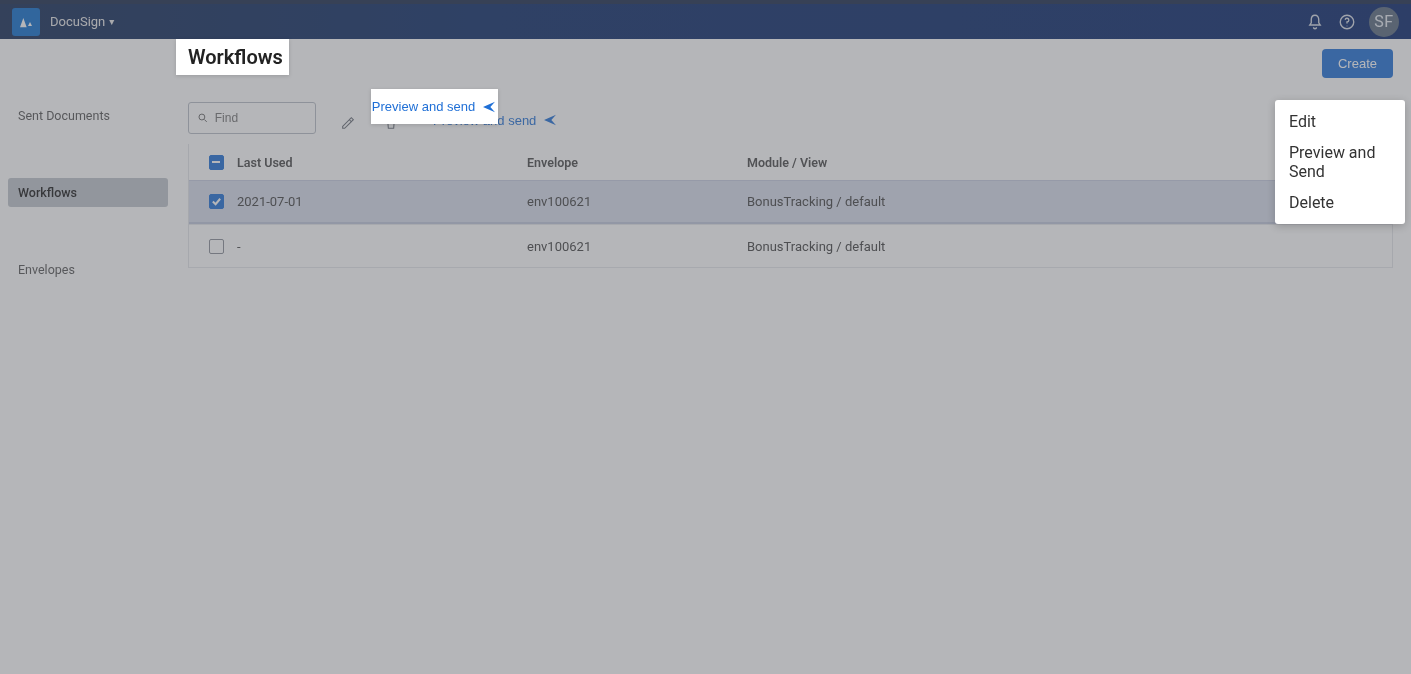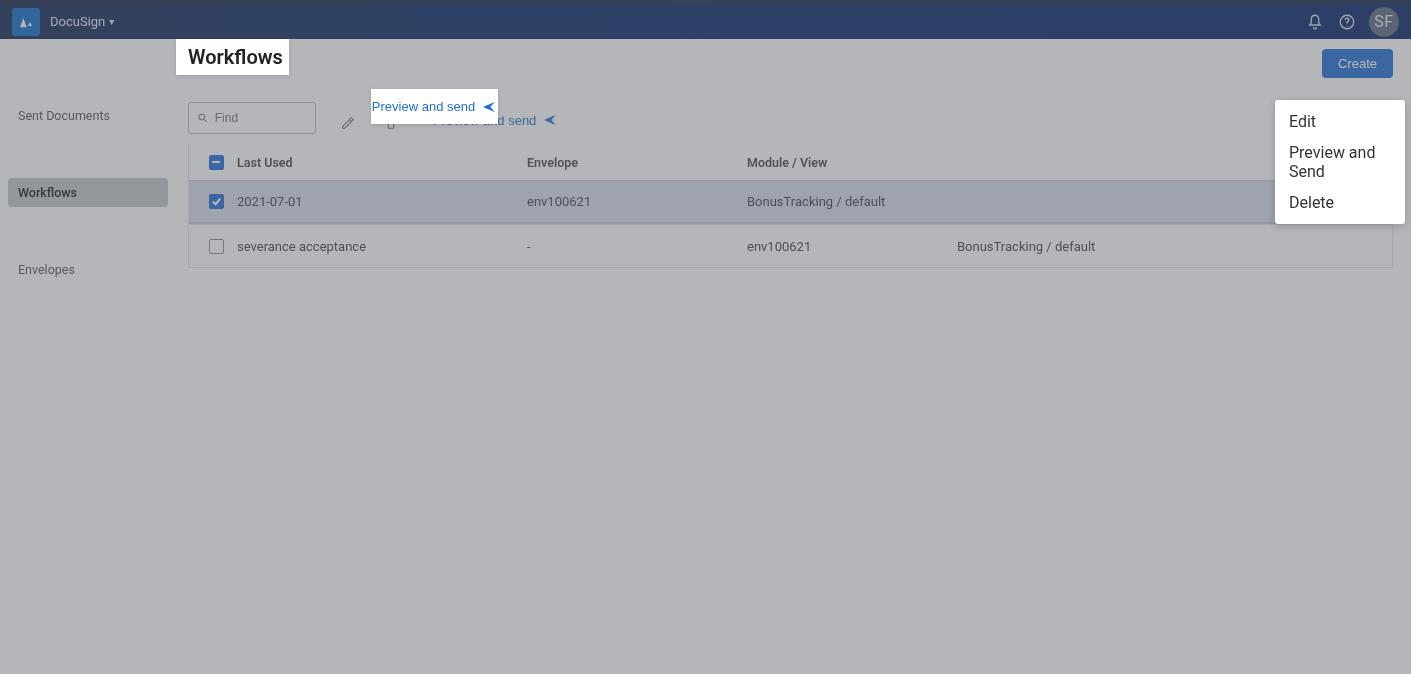--- a/index.html
+++ b/index.html
@@ -397,21 +397,20 @@
         <div></div>
         <div class="row-more">
           <span>⋯</span>
         </div>
       </div>
 
       <div class="trow">
         <div class="cb-cell">
           <div class="cb"></div>
         </div>
-        <div>severance acceptance</div>
         <div>-</div>
         <div>env100621</div>
         <div>BonusTracking / default</div>
         <div></div>
       </div>
     </div>
 
   </div>
 </div>
 

